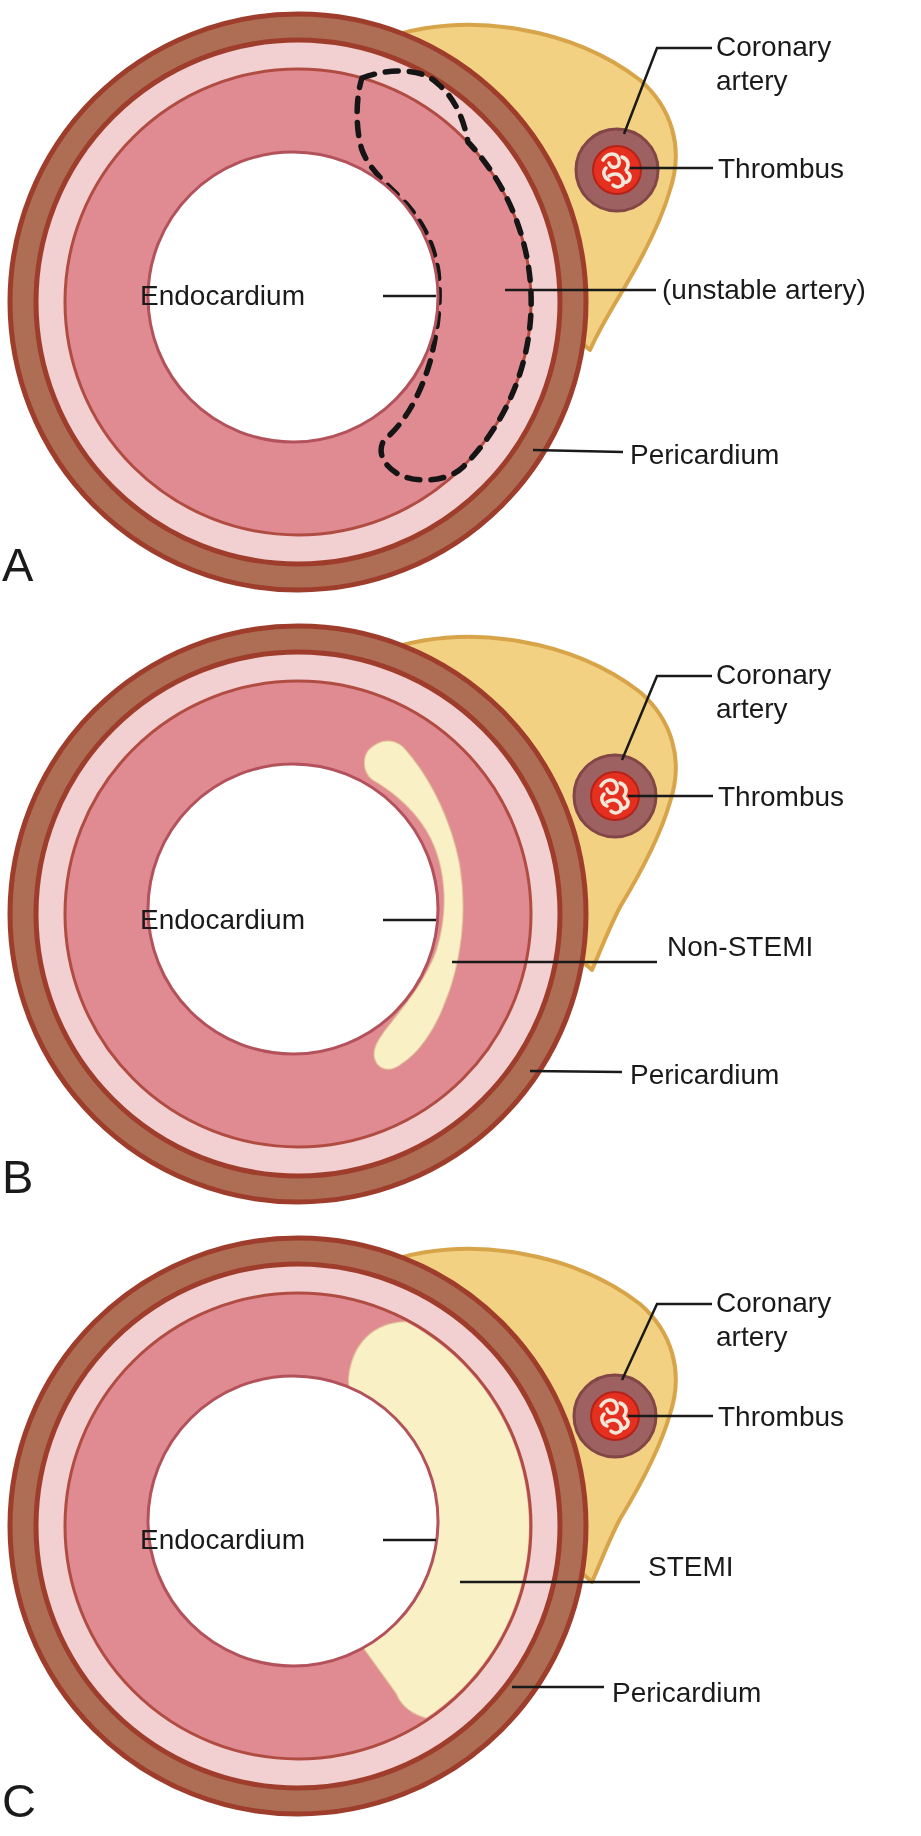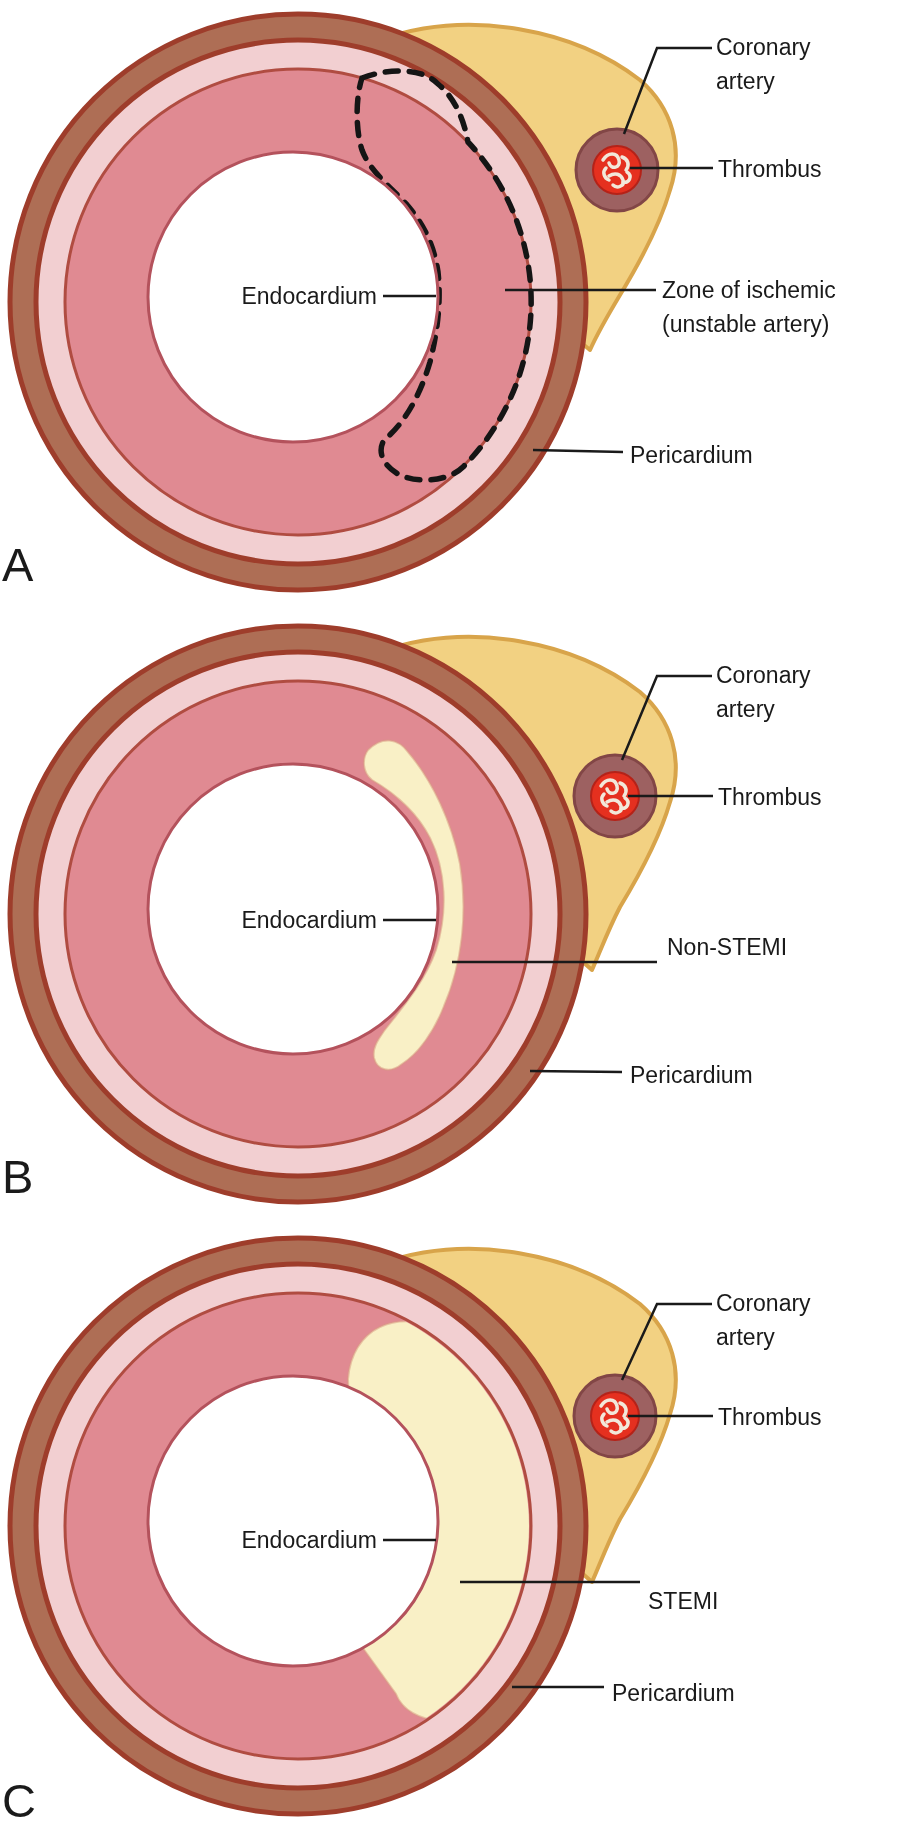--- a/index.html
+++ b/index.html
@@ -7,26 +7,26 @@
     width: 921px; height: 1836px;
     font-family: "Liberation Sans", sans-serif;
     color: #1a1a1a;
     overflow: hidden;
     position: relative;
   }
   .panel { position: relative; width: 921px; height: 612px; }
   .panel svg { position: absolute; left: 0; top: 0; }
   .lbl {
     position: absolute;
-    font-size: 23px;
+    font-size: 28px;
     line-height: 34px;
     color: #1a1a1a;
     white-space: nowrap;
   }
-  .lbl-right { text-align: right; }
+  .lbl-right { text-align: left; }
   .panel-letter {
     position: absolute;
     left: 2px;
     font-size: 47px;
     line-height: 50px;
     color: #1a1a1a;
   }
 </style>
 </head>
 <body>
@@ -64,21 +64,20 @@
       <path d="M 533,450 L 623,452"></path>
     </g>
   </svg>
   <div class="lbl" style="left:716px; top:30px;">
     <div>Coronary</div>
     <div>artery</div>
   </div>
   <div class="lbl" style="left:718px; top:152px;">Thrombus</div>
   <div class="lbl lbl-right" style="left:140px; top:279px; width:237px;">Endocardium</div>
   <div class="lbl" style="left:662px; top:273px;">
-    <div>Zone of ischemic</div>
     <div>(unstable artery)</div>
   </div>
   <div class="lbl" style="left:630px; top:438px;">Pericardium</div>
   <div class="panel-letter" style="top:540px;">A</div>
 </div>
 
 <div class="panel">
   <svg width="921" height="612" viewBox="0 0 921 612">
     <path d="M 380,40 C 470,8 575,30 640,80 C 672,108 684,148 670,190 C 660,225 640,262 620,295 C 608,318 600,340 592,358 L 470,250 Z" fill="#f2d182" stroke="#d8a44a" stroke-width="4" stroke-linejoin="round"></path>
     <circle cx="298" cy="302" r="288" fill="#ae6e55" stroke="#9e3d2b" stroke-width="5"></circle>
@@ -151,16 +150,16 @@
       <path d="M 460,358 L 640,358"></path>
       <path d="M 512,463 L 604,463"></path>
     </g>
   </svg>
   <div class="lbl" style="left:716px; top:62px;">
     <div>Coronary</div>
     <div>artery</div>
   </div>
   <div class="lbl" style="left:718px; top:176px;">Thrombus</div>
   <div class="lbl lbl-right" style="left:140px; top:299px; width:237px;">Endocardium</div>
-  <div class="lbl" style="left:648px; top:360px;">STEMI</div>
+  <div class="lbl" style="left:648px; top:326px;">STEMI</div>
   <div class="lbl" style="left:612px; top:452px;">Pericardium</div>
   <div class="panel-letter" style="top:552px;">C</div>
 </div>
 
 </body></html>

